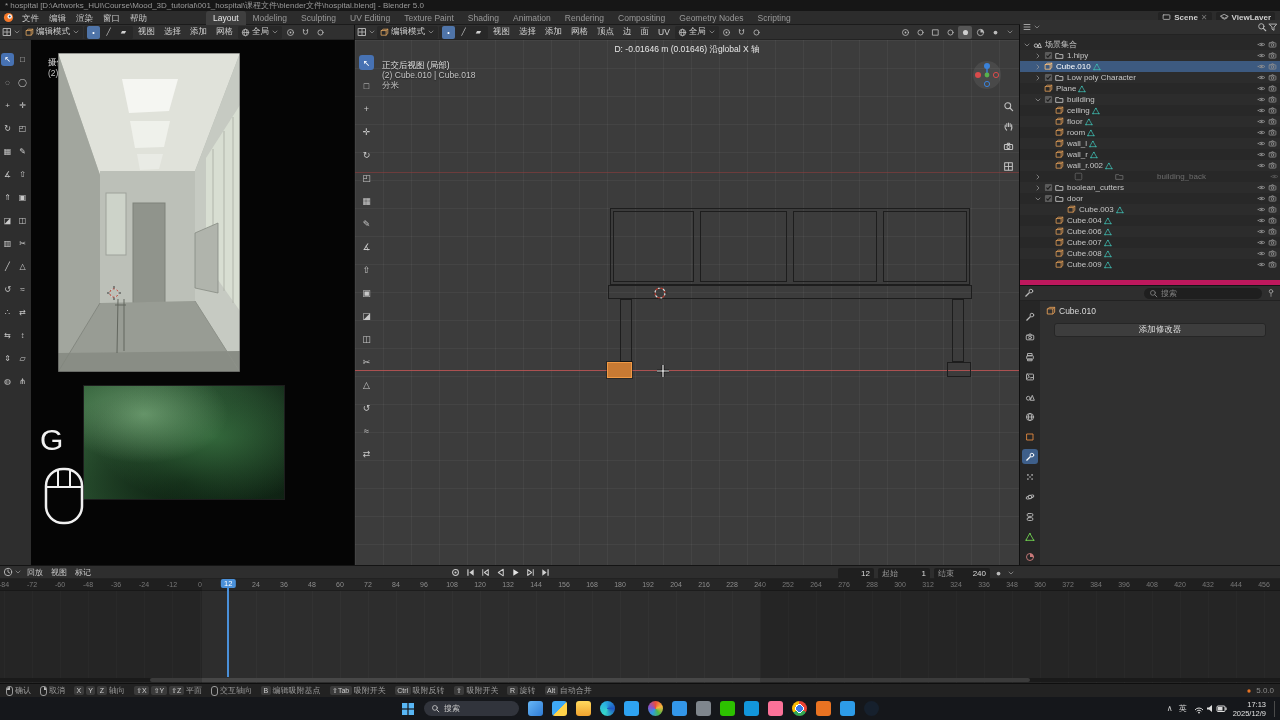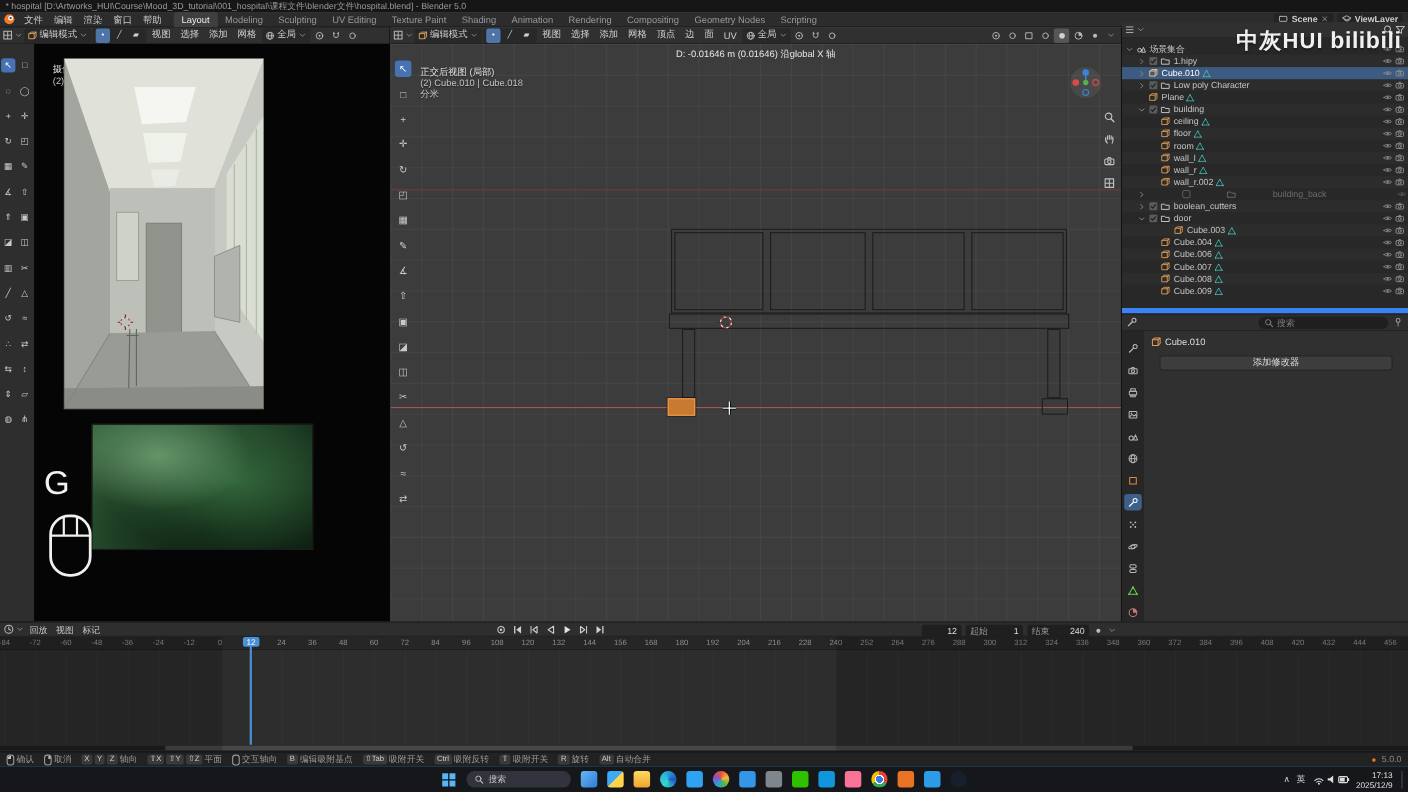--- a/index.html
+++ b/index.html
@@ -1,32 +1,32 @@
 <!DOCTYPE html>
 <html><head>
 <meta charset="utf-8">
 <style>
 *{margin:0;padding:0;box-sizing:border-box;}
 html,body{width:1280px;height:720px;overflow:hidden;background:#101010;
   font-family:"Liberation Sans","DejaVu Sans",sans-serif;color:#c8c8c8;}
-#root{position:relative;width:1280px;height:720px;background:#3b82f6;}
+#root{position:relative;width:1280px;height:720px;background:#be185d;}
 .abs{position:absolute;}
 .svgwrap{display:inline-flex;align-items:center;justify-content:center;line-height:0;}
 
 
 #titlebar{position:absolute;left:0;top:0;width:1280px;height:11px;background:#161616;
   display:flex;align-items:center;padding-left:5px;font-size:8px;color:#9a9a9a;white-space:nowrap;}
 
 
 #topbar{position:absolute;left:0;top:11px;width:1280px;height:14px;background:#2c2c2c;
   display:flex;align-items:center;font-size:8.5px;color:#cfcfcf;border-bottom:1px solid #1b1b1b;}
 #topbar .menu-item{padding:0 5px;height:14px;line-height:14px;color:#c8c8c8;}
 #topbar-tabs{display:flex;height:14px;margin-left:6px;}
 .ws-tab{padding:0 7px;height:14px;line-height:14px;color:#989898;font-size:8.5px;}
-.ws-tab.active{background:#3f3f3f;color:#eaeaea;border-radius:3px 3px 0 0;}
+.ws-tab.active{background:#3f3f3f;color:#eaeaea;border-radius:3px 3px 0 0;margin-left:48px;}
 .tb-right{margin-left:auto;display:flex;align-items:center;gap:4px;padding-right:5px;}
 .tb-widget{display:flex;align-items:center;gap:3px;background:#232323;border-radius:2px;height:12px;padding:0 4px;font-size:8px;font-weight:bold;}
 
 
 .vheader{position:absolute;top:0;left:0;right:0;height:15px;background:#303030;
   border-bottom:1px solid #232323;display:flex;align-items:center;font-size:8.5px;
   color:#d0d0d0;gap:1px;overflow:hidden;z-index:6;padding:0 2px;}
 .vh-menu{padding:0 4px;}
 .pill{display:flex;align-items:center;gap:2px;background:#282828;border-radius:2px;height:13px;padding:0 3px;}
 .smb{width:13px;height:13px;display:flex;align-items:center;justify-content:center;border-radius:2px;font-size:7px;color:#cfcfcf;}
@@ -1765,24 +1765,20 @@
         </svg>
       </span>
       <div id="tray-clock">
         <span>17:13</span>
         <span>2025/12/9</span>
       </div>
       <div id="show-desktop"></div>
     </div>
   </div>
 
-  <div id="watermark">
-    <span class="cn">中灰HUI</span>
-    <span class="bi">bilibili</span>
-  </div>
   <div id="screencast">
     <div id="sc-key">G</div>
     <div id="sc-mouse">
       <svg width="40" height="58" viewBox="0 0 40 58">
         <rect x="2" y="2" width="36" height="54" rx="17" fill="none" stroke="#f0f0f0" stroke-width="2.5"></rect>
         <line x1="14" y1="3" x2="14" y2="20" stroke="#f0f0f0" stroke-width="2"></line>
         <line x1="26" y1="3" x2="26" y2="20" stroke="#f0f0f0" stroke-width="2"></line>
         <line x1="2.5" y1="20" x2="37.5" y2="20" stroke="#f0f0f0" stroke-width="2"></line>
       </svg>
     </div>

